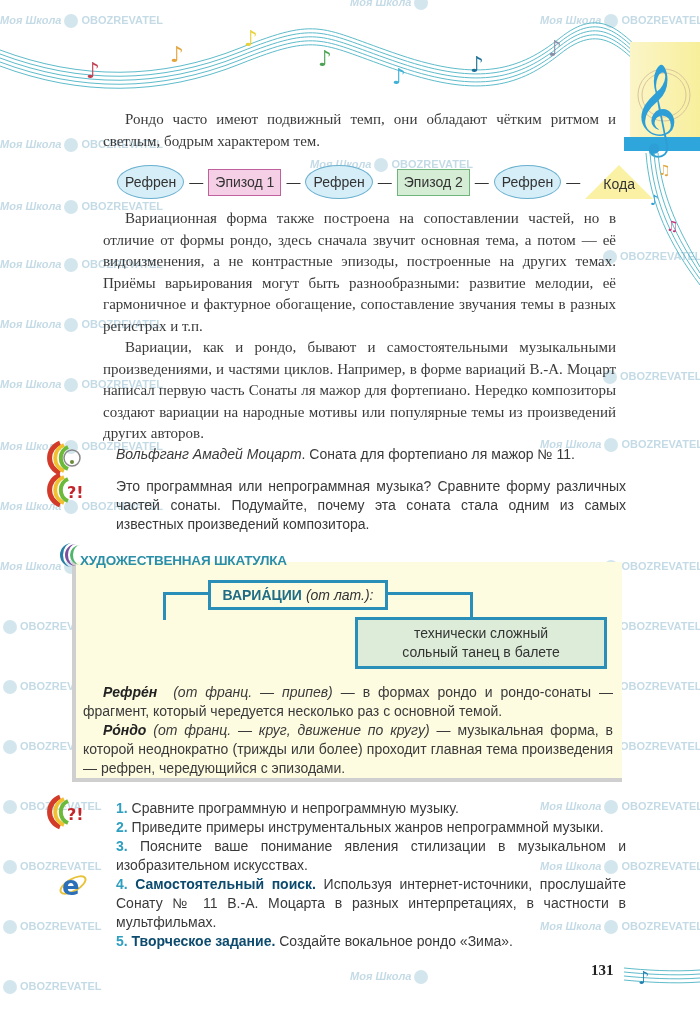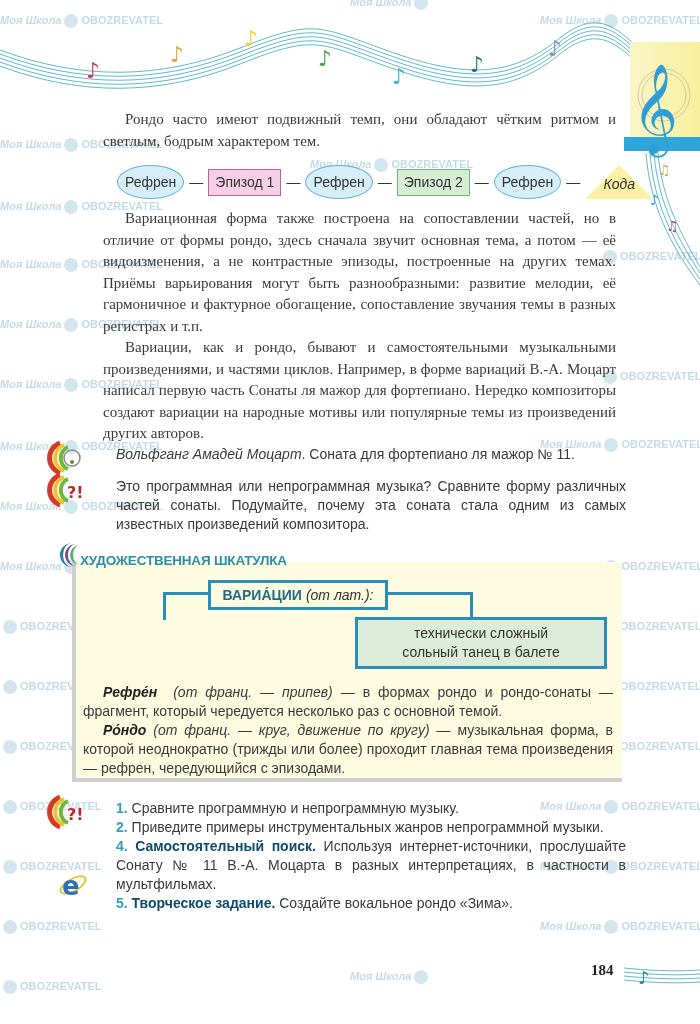--- a/index.html
+++ b/index.html
@@ -25,21 +25,21 @@
   .para p { text-indent: 22px; }
 
   
   .scheme { position: absolute; left: 117px; top: 165px; height: 34px; display: flex; align-items: center; font-size: 14px; color: #333; }
   .ellipse { border: 1.5px solid #6ab0cf; background: #d5eef7; border-radius: 50%; padding: 6px 7px; height: 34px; display: flex; align-items: center; }
   .rect-pink { border: 1.5px solid #c0609c; background: #f5cfe6; height: 27px; padding: 0 6px; display: flex; align-items: center; }
   .rect-green { border: 1.5px solid #6fb37d; background: #d5ecd5; height: 27px; padding: 0 6px; display: flex; align-items: center; }
   .dash { margin: 0 5px; }
   .tri-wrap { position: relative; width: 68px; height: 34px; display: flex; align-items: flex-end; justify-content: center; }
   .tri { position: absolute; left: 0; bottom: 0; width: 0; height: 0; border-left: 34px solid transparent; border-right: 34px solid transparent; border-bottom: 34px solid #faf1a4; }
-  .tri-label { position: relative; padding-bottom: 7px; font-style: italic; }
+  .tri-label { position: relative; padding-bottom: 7px; }
 
   
   .icon-swirl { position: absolute; width: 44px; height: 36px; }
   .sans { font-family: "Liberation Sans", sans-serif; font-size: 14px; line-height: 19px; color: #3a3a3a; }
   .listen { position: absolute; left: 116px; top: 445px; width: 510px; }
   .listen em { font-style: italic; }
   .question { position: absolute; left: 116px; top: 477px; width: 510px; text-align: justify; }
 
   
   .art-title-wrap { position: absolute; left: 58px; top: 542px; height: 26px; display: flex; align-items: flex-end; }
@@ -233,25 +233,26 @@
     <text x="29" y="26" font-family="DejaVu Sans, sans-serif" font-weight="bold" font-size="16" fill="#c3262a">?!</text>
   </svg>
   <svg class="ie-icon" viewBox="0 0 30 30">
     <ellipse cx="15" cy="15" rx="14" ry="6" transform="rotate(-30 15 15)" fill="none" stroke="#e8c23a" stroke-width="2"></ellipse>
     <text x="4" y="25" font-family="DejaVu Sans, sans-serif" font-weight="bold" font-size="26" fill="#2a6fb8">e</text>
   </svg>
 
   <div class="tasks">
     <div><span class="num">1.</span><span> Сравните программную и непрограммную музыку.</span></div>
     <div><span class="num">2.</span><span> Приведите примеры инструментальных жанров непрограммной музыки.</span></div>
+    <div><span class="num">3.</span><span> Поясните ваше понимание явления стилизации в музыкальном и изобразительном искусствах.</span></div>
     <div><span class="num">4.</span><span class="hl"> Самостоятельный поиск.</span><span> Используя интернет-источники, прослушайте Сонату № 11 В.-А. Моцарта в разных интерпретациях, в частности в мультфильмах.</span></div>
     <div><span class="num">5.</span><span class="hl"> Творческое задание.</span><span> Создайте вокальное рондо «Зима».</span></div>
   </div>
 
-  <div class="page-num">184</div>
+  <div class="page-num">131</div>
   <svg class="staff-bottom" viewBox="0 0 76 30">
     <g fill="none" stroke="#4bb3c4" stroke-width="0.9">
       <path d="M0 8 C 20 10, 50 12, 76 10"></path>
       <path d="M0 12 C 20 14, 50 16, 76 14"></path>
       <path d="M0 16 C 20 18, 50 20, 76 18"></path>
       <path d="M0 20 C 20 22, 50 24, 76 22"></path>
     </g>
     <text x="14" y="24" font-family="DejaVu Sans, sans-serif" font-size="18" fill="#1f7fb0">♪</text>
   </svg>
 </div>

